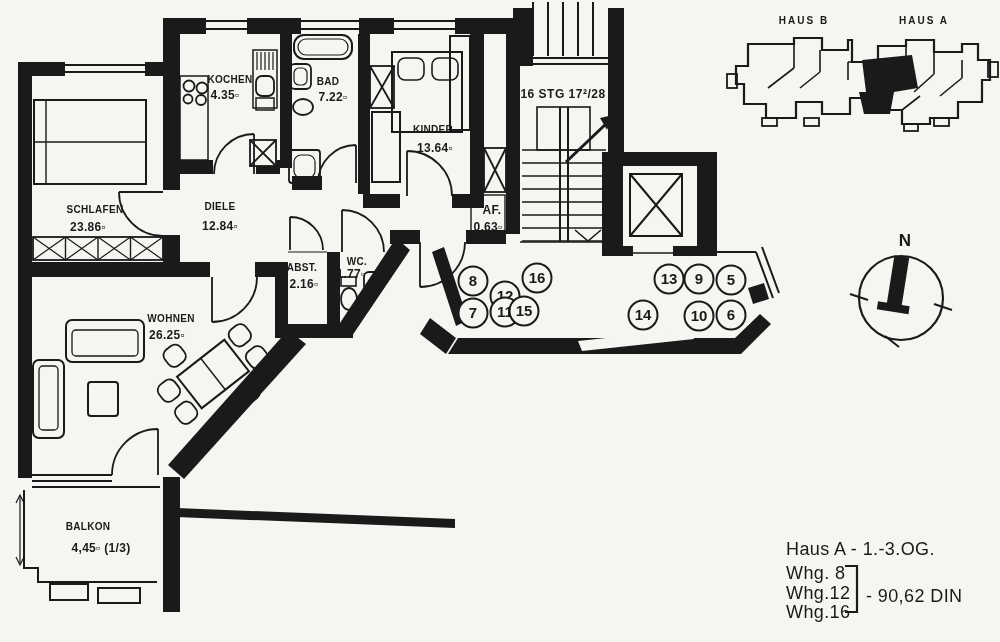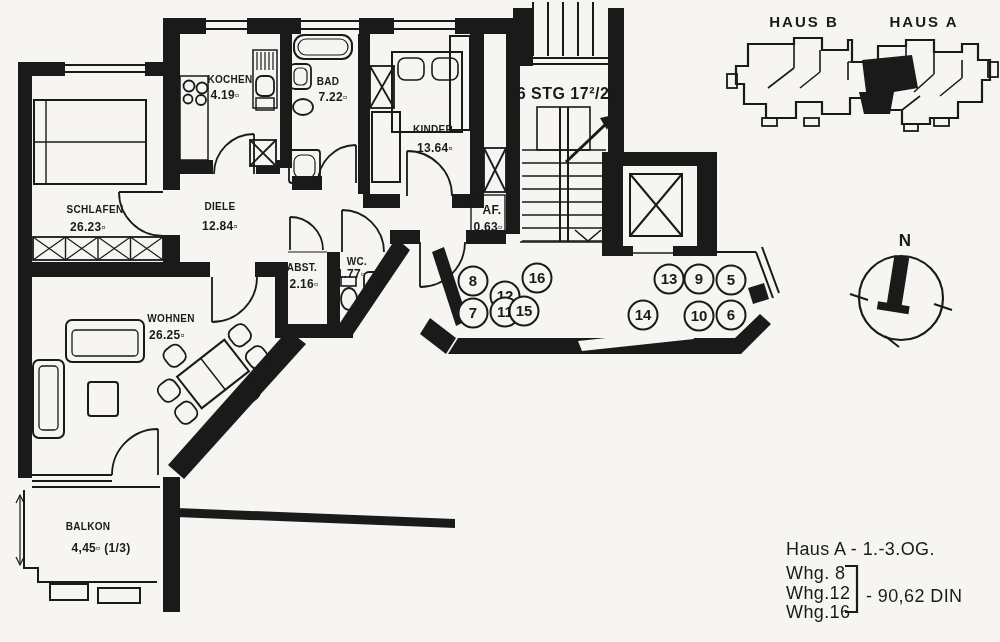--- a/index.html
+++ b/index.html
@@ -8,23 +8,23 @@
     background:#f6f5f2;overflow:hidden;
     font-family:"Liberation Sans","DejaVu Sans",sans-serif;color:#1a1a1a;
   }
   .stage svg{position:absolute;left:0;top:0;}
   .lbl{
     position:absolute;transform:translate(-50%,-50%);
     white-space:nowrap;font-weight:bold;color:#1a1a1a;
     font-size:10px;letter-spacing:.3px;line-height:1;
   }
   .area{font-size:12px;}
-  .big{font-size:15px;letter-spacing:2px;}
+  .big{font-size:10px;letter-spacing:2px;}
   .north{font-size:17px;letter-spacing:0;}
-  .stair-lbl{font-size:16px;letter-spacing:.5px;}
+  .stair-lbl{font-size:12px;letter-spacing:.5px;}
   .badge{
     position:absolute;width:31px;height:31px;border:2.5px solid #1a1a1a;
     border-radius:50%;background:#f6f5f2;box-sizing:border-box;
     font-size:15px;font-weight:bold;text-align:center;line-height:26px;
     transform:translate(-50%,-50%);
   }
   .legend-line{
     position:absolute;font-weight:normal;font-size:18px;
     letter-spacing:.4px;white-space:nowrap;transform:none;
   }
@@ -243,24 +243,24 @@
     <g transform="rotate(9 897 284)" fill="#1a1a1a">
       <rect x="890" y="256" width="15" height="52"></rect>
       <rect x="881" y="304" width="32" height="8"></rect>
     </g>
   </g>
 
   <path d="M845,566 H857 V612 H845" stroke="#1a1a1a" stroke-width="2.2" fill="none"></path>
 </svg>
 
   <div class="lbl" style="left:95px;top:210px">SCHLAFEN</div>
-  <div class="lbl area" style="left:88px;top:227px">26.23▫</div>
+  <div class="lbl area" style="left:88px;top:227px">23.86▫</div>
 
   <div class="lbl" style="left:230px;top:80px">KOCHEN</div>
-  <div class="lbl area" style="left:225px;top:95px">4.19▫</div>
+  <div class="lbl area" style="left:225px;top:95px">4.35▫</div>
 
   <div class="lbl" style="left:328px;top:82px">BAD</div>
   <div class="lbl area" style="left:333px;top:97px">7.22▫</div>
 
   <div class="lbl" style="left:433px;top:130px">KINDER</div>
   <div class="lbl area" style="left:435px;top:148px">13.64▫</div>
 
   <div class="lbl" style="left:220px;top:207px">DIELE</div>
   <div class="lbl area" style="left:220px;top:226px">12.84▫</div>
 

